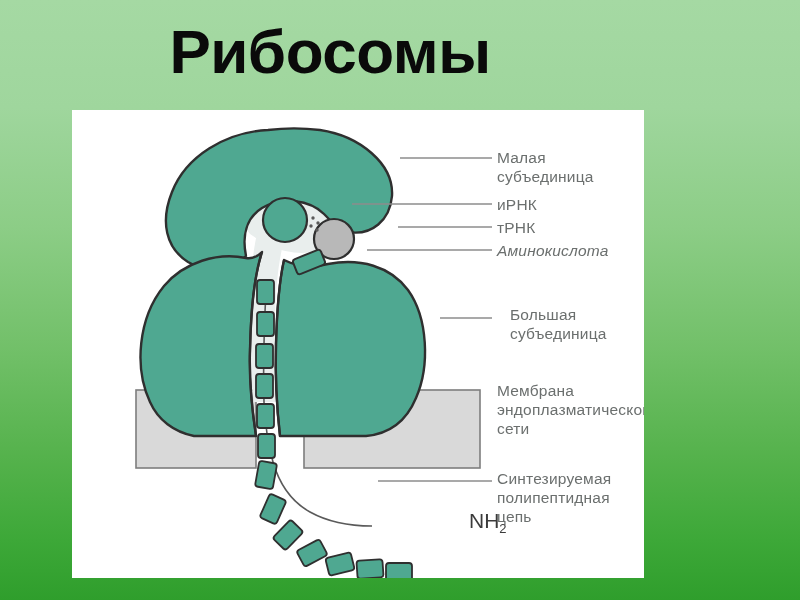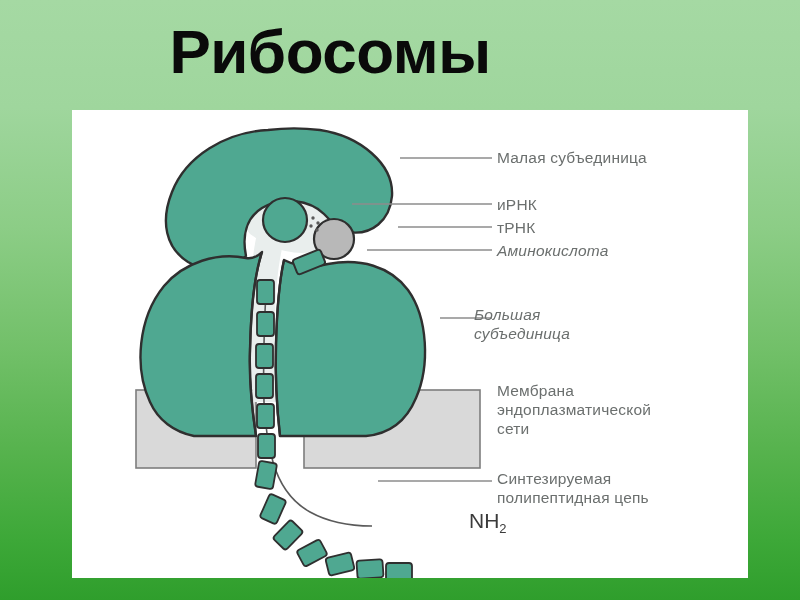--- a/index.html
+++ b/index.html
@@ -37,21 +37,21 @@
     font-size: 62px;
     line-height: 72px;
     color: #0a0a0a;
     letter-spacing: -0.5px;
     white-space: nowrap;
   }
   #panel {
     position: absolute;
     left: 72px;
     top: 110px;
-    width: 676px;
+    width: 572px;
     height: 468px;
     background: #ffffff;
     overflow: hidden;
   }
   #figure {
     position: absolute;
     left: 0;
     top: 0;
     width: 676px;
     height: 468px;
@@ -190,21 +190,21 @@
     </svg>
 
     <div class="lbl" style="left:425px; top:38px;">Малая субъединица</div>
 
     <div class="lbl" style="left:425px; top:85px;">иРНК</div>
 
     <div class="lbl" style="left:425px; top:108px;">тРНК</div>
 
     <div class="lbl" style="left:425px; top:131px;font-style:italic;">Аминокислота</div>
 
-    <div class="lbl" style="left:402px; top:195px;font-style:italic;">Большая
+    <div class="lbl" style="left:438px; top:195px;">Большая
 субъединица</div>
 
     <div class="lbl" style="left:425px; top:271px;">Мембрана
 эндоплазматической
 сети</div>
 
     <div class="lbl" style="left:425px; top:359px;">Синтезируемая
 полипептидная цепь</div>
 
     <div class="nh2" style="left:383px; top:399px;margin-left:14px;"><span>NH</span><sub>2</sub></div>

